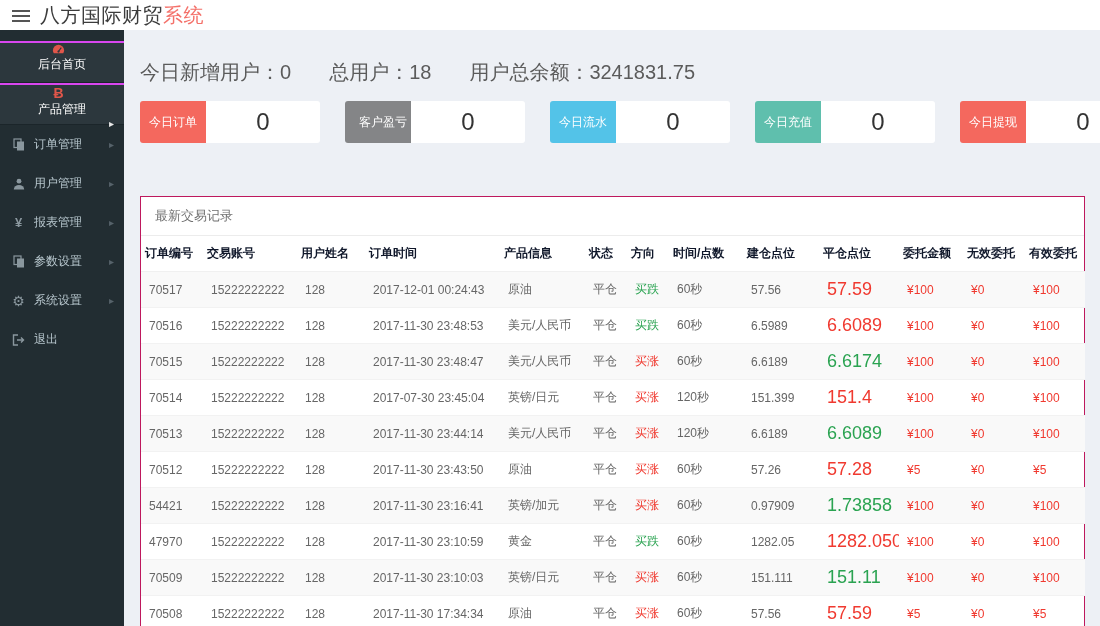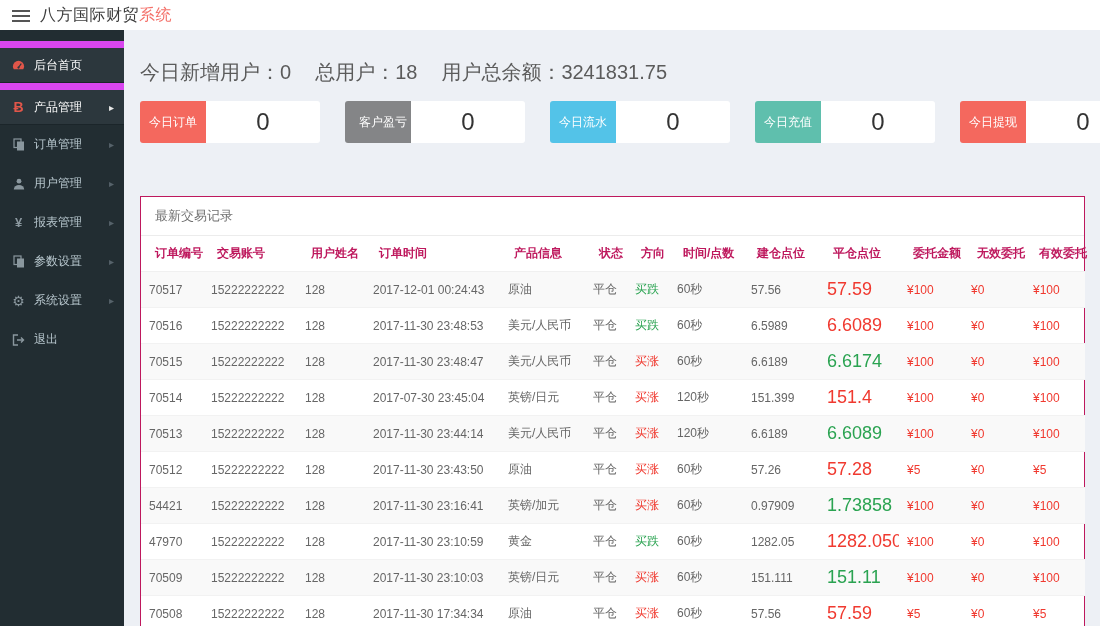--- a/index.html
+++ b/index.html
@@ -3,54 +3,54 @@
 <meta charset="utf-8">
 <style>
   * { margin:0; padding:0; box-sizing:border-box; }
   html,body { width:1100px; height:626px; overflow:hidden; }
   body { font-family:"Liberation Sans","DejaVu Sans",sans-serif; background:#edf0f5; }
 
   
   .navbar { height:30px; background:#fff; display:flex; align-items:center; padding:0 10px; }
   .hamburger { width:18px; margin:1px 10px 0 2px; cursor:pointer; }
   .hamburger i { display:block; height:2px; background:#555; margin:3px 0; }
-  .app-title { font-size:16px; color:#3c3c3c; letter-spacing:0.5px;text-align:right; }
+  .app-title { font-size:20px; color:#3c3c3c; letter-spacing:0.5px;text-align:right; }
   .app-title .accent { color:#f4716a; }
 
   
   .layout { display:flex; height:596px; }
   .sidebar { width:124px; flex:none; background:#222d32; padding-top:11px; }
   .menu-item { display:flex; align-items:center; height:39px; padding:0 10px;
                color:#b8c7ce; font-size:12px; cursor:pointer; }
-  .menu-item.active { background:#2c373d; color:#fff; border-top:7px solid #d946ef;
-                      border-bottom:1px solid #1b252a; height:42px; }
+  .menu-item.active { background:#2c373d; color:#fff; border-top:2px solid #d946ef;
+                      border-bottom:1px solid #1b252a; height:42px;flex-direction:column; }
   .mi-icon { width:17px; margin-right:7px; display:flex; justify-content:center;
              align-items:center; font-size:13px; color:#8a979e; }
   .menu-item.active .mi-icon { color:#e0564a; }
   .caret { margin-left:auto; font-size:10px; color:#56626a; }
   .menu-item.active .caret { color:#e8e8e8; }
 
   .content { flex:1; padding:28px 15px 0 16px; overflow:hidden; }
 
   
-  .stats { display:flex; gap:24px; font-size:20px; color:#5b5b5b; line-height:28px; }
+  .stats { display:flex; gap:38px; font-size:20px; color:#5b5b5b; line-height:28px; }
 
   
   .cards { display:flex; gap:25px; margin-top:15px; width:max-content; }
   .card { width:180px; height:42px; flex:none; display:flex; border-radius:3px; overflow:hidden; }
   .card-label { width:66px; flex:none; color:#fff; font-size:12px; line-height:15px;
                 display:flex; flex-direction:row; align-items:center; justify-content:center; }
   .card-value { flex:1; background:#fff; display:flex; align-items:center; justify-content:center;
                 font-size:24px; color:#333; }
 
   
   .panel { margin-top:53px; width:945px; background:#fff; border:1px solid #be185d; }
   .panel-title { padding:10px 14px; font-size:13px; color:#707070; border-bottom:1px solid #ececec; }
   table { width:100%; border-collapse:collapse; table-layout:fixed; font-size:12px; }
-  th { text-align:left; font-weight:bold; color:#be185d; padding:9px 14px; white-space:nowrap;
+  th { text-align:left; font-weight:bold; color:#0f172a; padding:9px 4px; white-space:nowrap;
        border-bottom:1px solid #f0f0f0; }
   td { padding:9px 8px; color:#666; white-space:nowrap; overflow:hidden; border-top:1px solid #f2f2f2; }
   tbody tr:nth-child(odd) { background:#f9f9f9; }
   .red { color:#f0392f; }
   .green { color:#2aa351; }
   td.close-cell { font-size:18px; padding-top:5px; padding-bottom:5px; }
 </style>
 </head>
 <body>
 

